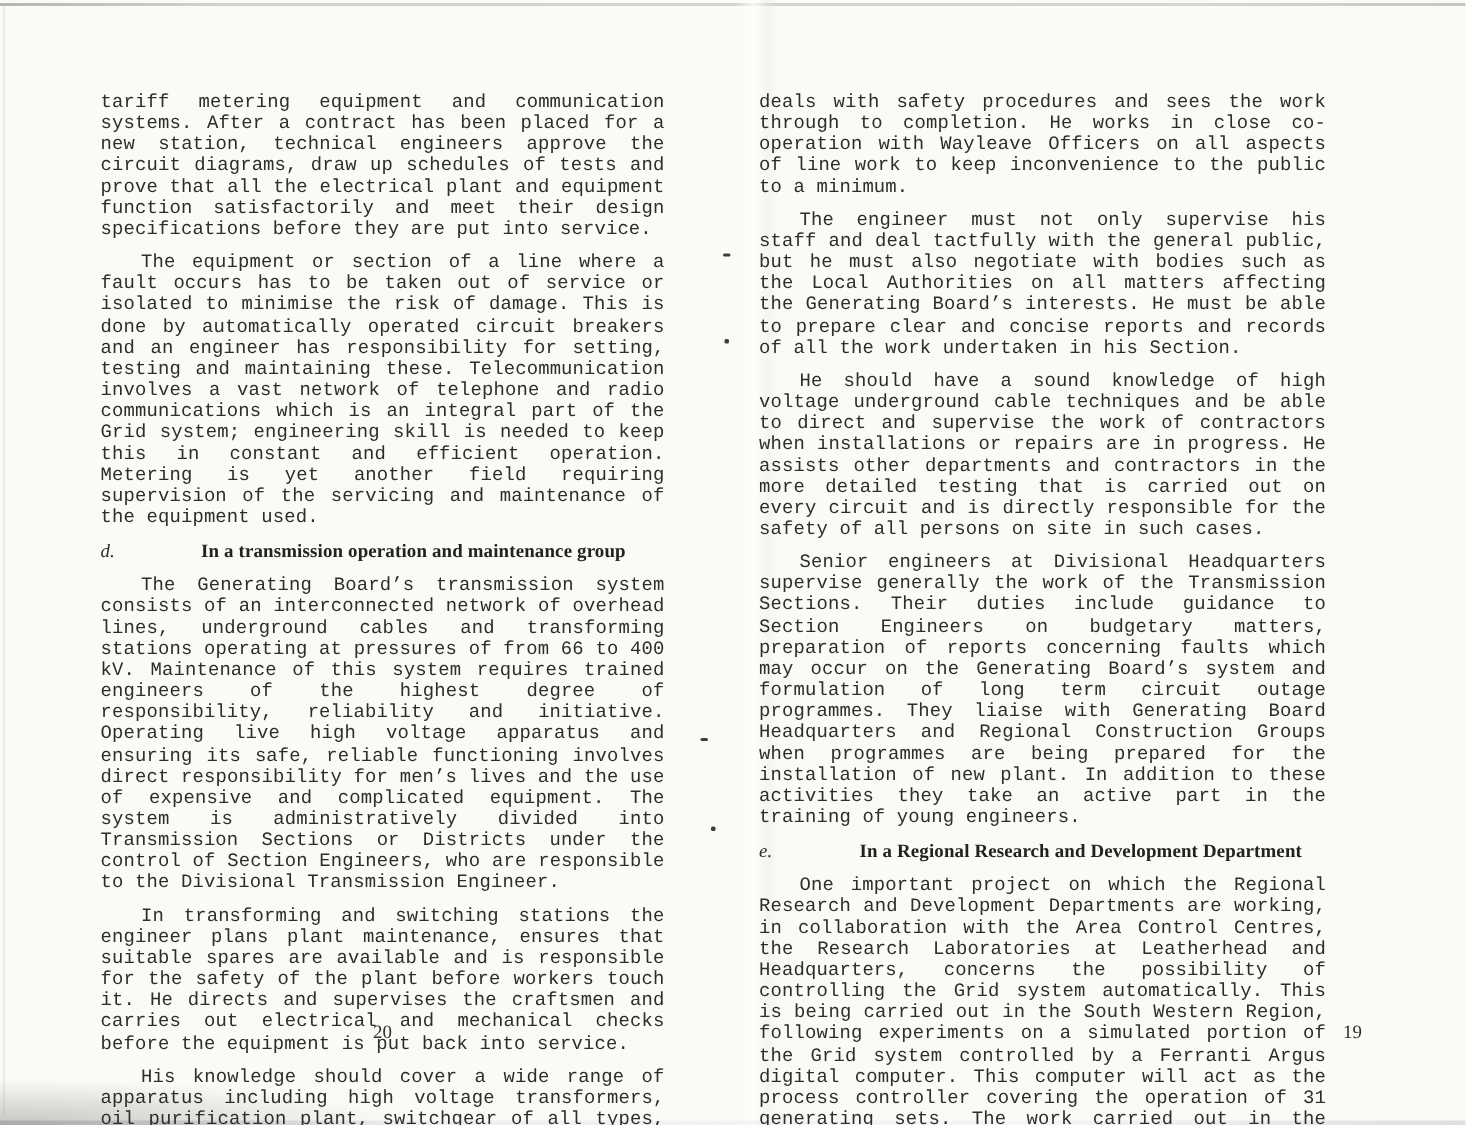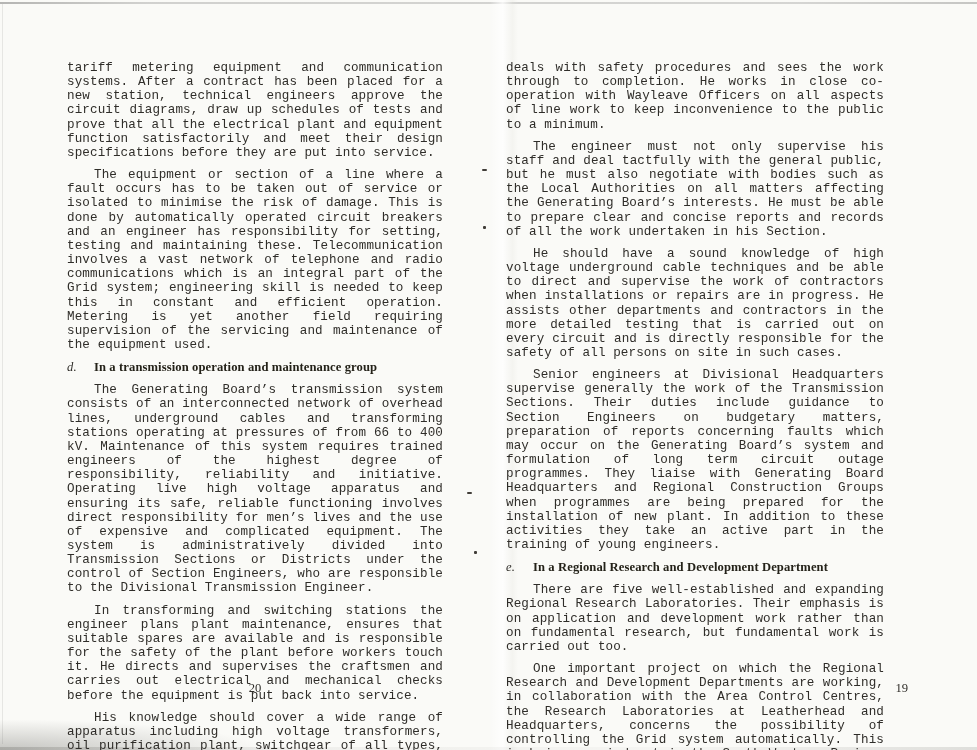--- a/index.html
+++ b/index.html
@@ -43,21 +43,21 @@
     letter-spacing:0.1px;
   }
   #left-col  { left:67px;  width:376px; }
   #right-col { left:506px; width:378px; }
 
   .para { margin:0 0 8px 0; text-indent:27px;font-family:Liberation Mono, monospace; }
   .para.no-indent { text-indent:0; }
 
   .heading { margin:4px 0 9px 0; display:flex; text-align:left; }
   .heading-letter { font-style:italic; flex:0 0 27px; width:27px; }
-  .heading-text { font-weight:bold; color:#242219; }
+  .heading-text { font-weight:bold; color:#242219;margin-left:40px; }
 
   .page-number {
     position:absolute; top:681px; text-align:center;
     font-size:12.6px; color:#2f2d29;
   }
   #page-num-left  { left:67px;  width:376px; }
   #page-num-right { left:530px; width:378px;text-align:right; }
 </style>
 </head>
 <body>
@@ -89,20 +89,19 @@
 
   <div class="page-col" id="right-col">
     <p class="para no-indent">deals with safety procedures and sees the work through to completion. He works in close co-operation with Wayleave Officers on all aspects of line work to keep inconvenience to the public to a minimum.</p>
     <p class="para">The engineer must not only supervise his staff and deal tactfully with the general public, but he must also negotiate with bodies such as the Local Authorities on all matters affecting the Generating Board’s interests. He must be able to prepare clear and concise reports and records of all the work undertaken in his Section.</p>
     <p class="para">He should have a sound knowledge of high voltage underground cable techniques and be able to direct and supervise the work of contractors when installations or repairs are in progress. He assists other departments and contractors in the more detailed testing that is carried out on every circuit and is directly responsible for the safety of all persons on site in such cases.</p>
     <p class="para">Senior engineers at Divisional Headquarters supervise generally the work of the Transmission Sections. Their duties include guidance to Section Engineers on budgetary matters, preparation of reports concerning faults which may occur on the Generating Board’s system and formulation of long term circuit outage programmes. They liaise with Generating Board Headquarters and Regional Construction Groups when programmes are being prepared for the installation of new plant. In addition to these activities they take an active part in the training of young engineers.</p>
     <div class="heading">
       <span class="heading-letter">e.</span>
       <span class="heading-text">In a Regional Research and Development Department</span>
     </div>
-    <p class="para">There are five well-established and expanding Regional Research Laboratories. Their emphasis is on application and development work rather than on fundamental research, but fundamental work is carried out too.</p>
     <p class="para">One important project on which the Regional Research and Development Departments are working, in collaboration with the Area Control Centres, the Research Laboratories at Leatherhead and Headquarters, concerns the possibility of controlling the Grid system automatically. This is being carried out in the South Western Region, following experiments on a simulated portion of the Grid system controlled by a Ferranti Argus digital computer. This computer will act as the process controller covering the operation of 31 generating sets. The work carried out in the South Eastern and North Eastern Regions includes studies on the optimisation of boiler efficiencies and</p>
   </div>
 
   <div class="page-number" id="page-num-left">20</div>
   <div class="page-number" id="page-num-right">19</div>
 
 </div>
 
 </body></html>

